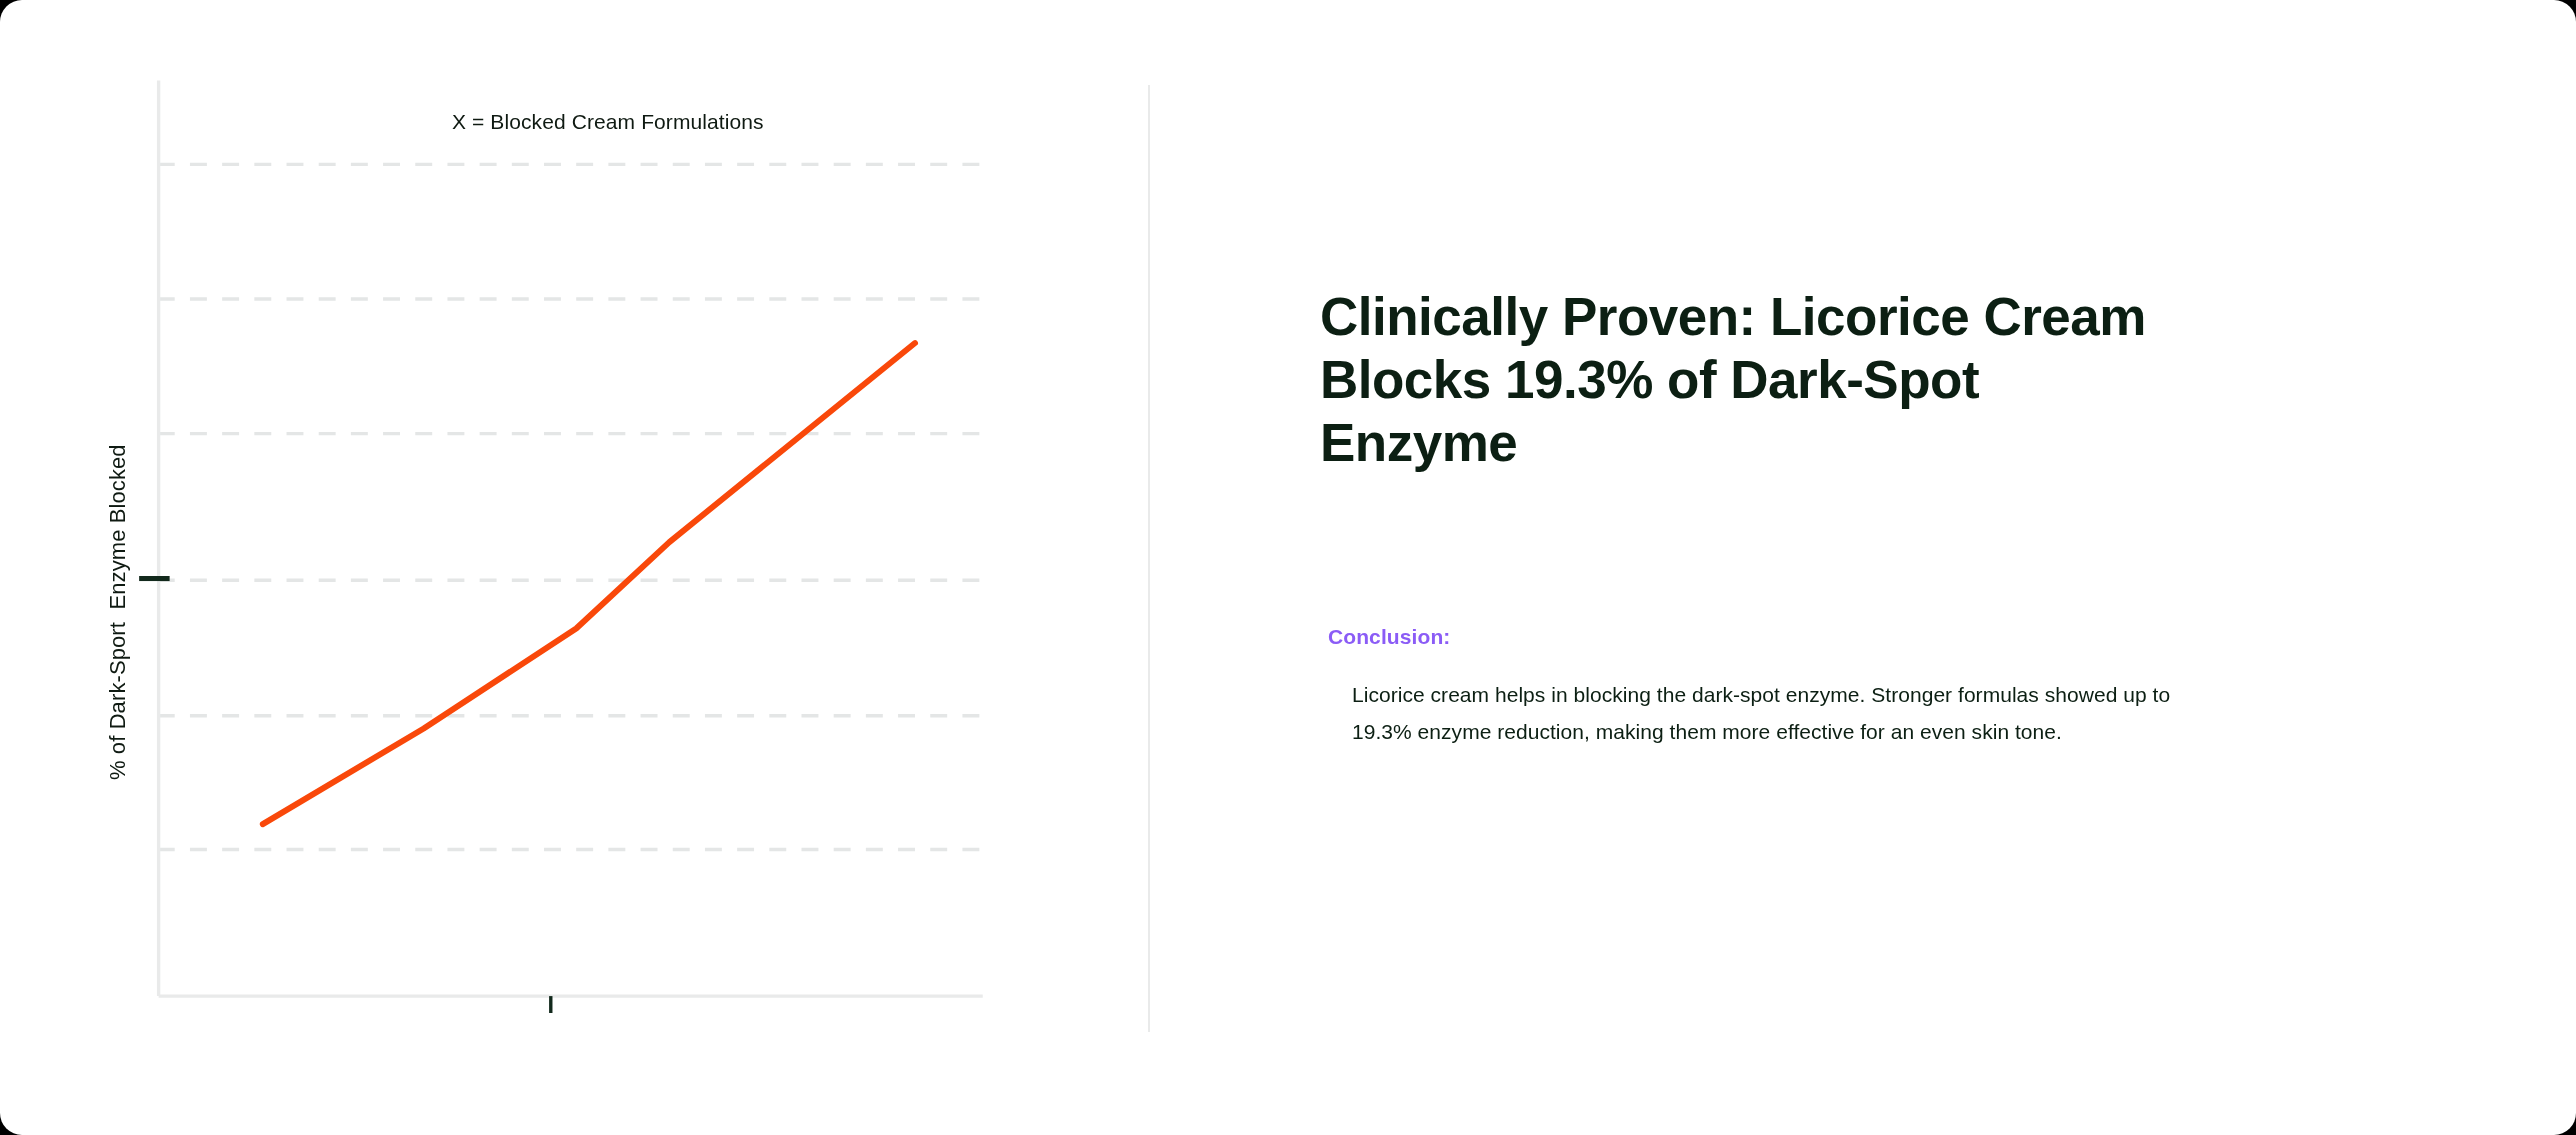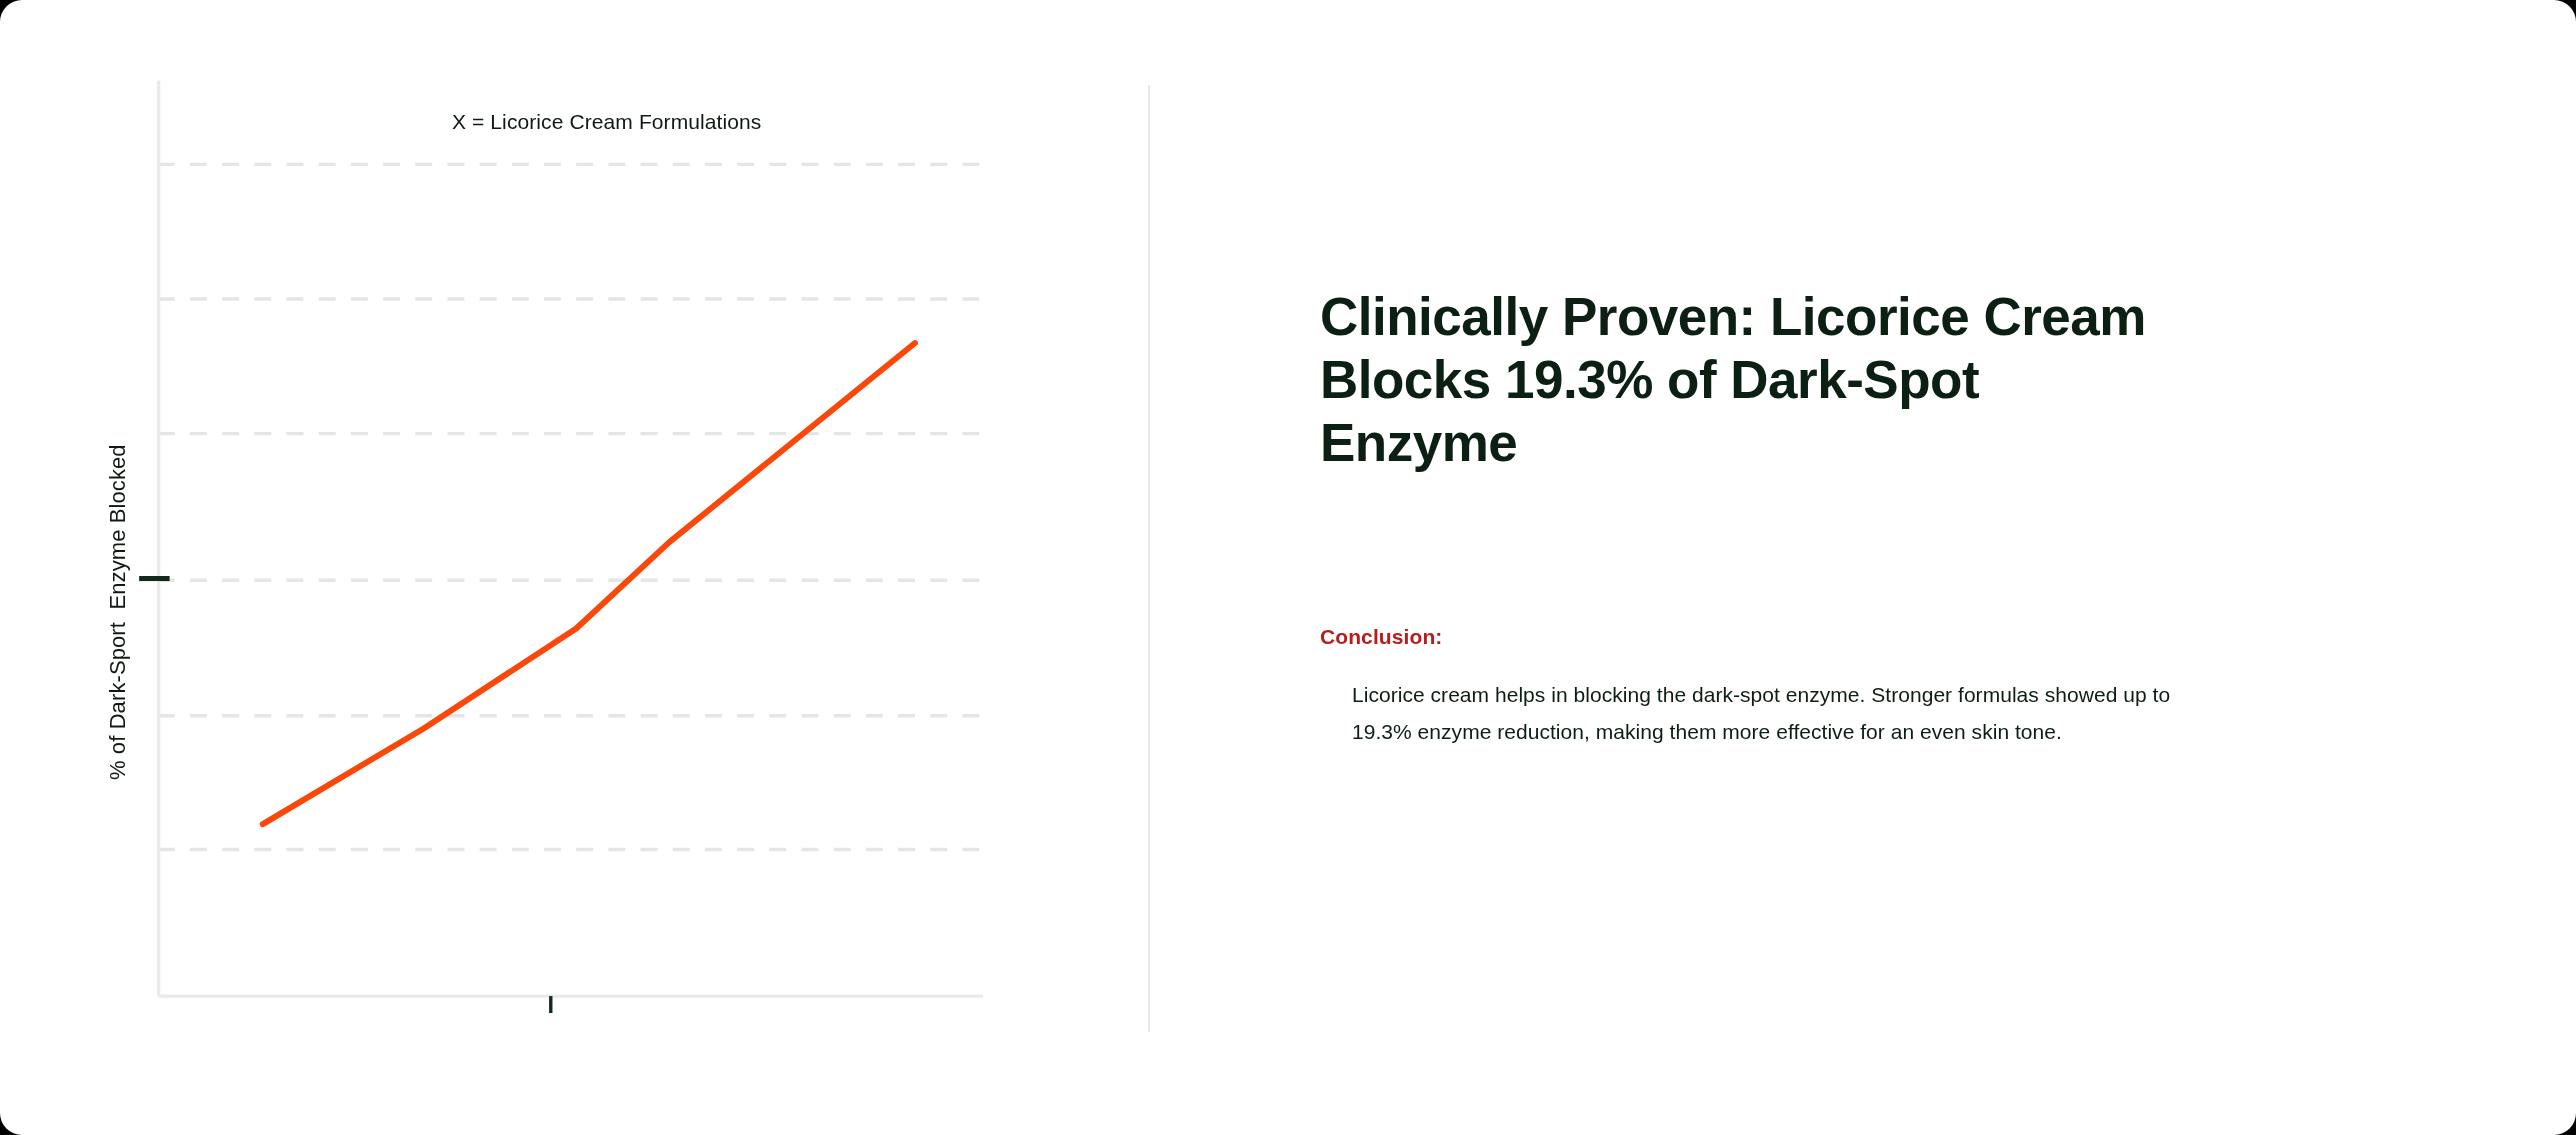--- a/index.html
+++ b/index.html
@@ -107,25 +107,25 @@
     width: 856px;
     font-size: 53px;
     line-height: 1.19;
     font-weight: 700;
     color: #0c1f13;
     letter-spacing: -0.5px;
   }
 
   .conclusion-label {
     position: absolute;
-    left: 0;
+    left: 8px;
     top: 625px;
     font-size: 21px;
     font-weight: 700;
-    color: #b91c1c;
+    color: #8b5cf6;
     letter-spacing: 0.1px;
   }
 
   .conclusion-body {
     position: absolute;
     left: 0;
     top: 676px;
     width: 847px;
     font-size: 21px;
     line-height: 1.78;
@@ -157,21 +157,21 @@
       <line x1="187" y1="1176" x2="1160" y2="1176" stroke="#e9eaea" stroke-width="4"></line>
 
       <line x1="164" y1="683" x2="200" y2="683" stroke="#12291c" stroke-width="6"></line>
 
       <line x1="650" y1="1176" x2="650" y2="1196" stroke="#12291c" stroke-width="4"></line>
 
       <polyline points="310,973 500,860 680,742 790,640 1080,405" fill="none" stroke="#f9480a" stroke-width="7" stroke-linecap="round" stroke-linejoin="round"></polyline>
     </svg>
 
     <div class="legend-block">
-      <div class="legend-line">X = Licorice Cream Formulations</div>
+      <div class="legend-line">X = Blocked Cream Formulations</div>
     </div>
 
     <div class="y-axis-title">% of Dark-Sport  Enzyme Blocked</div>
 
   </div>
 
   <div class="divider"></div>
 
   <div class="text-panel">
     <h1 class="headline">Clinically Proven: Licorice Cream Blocks 19.3% of Dark-Spot Enzyme</h1>

